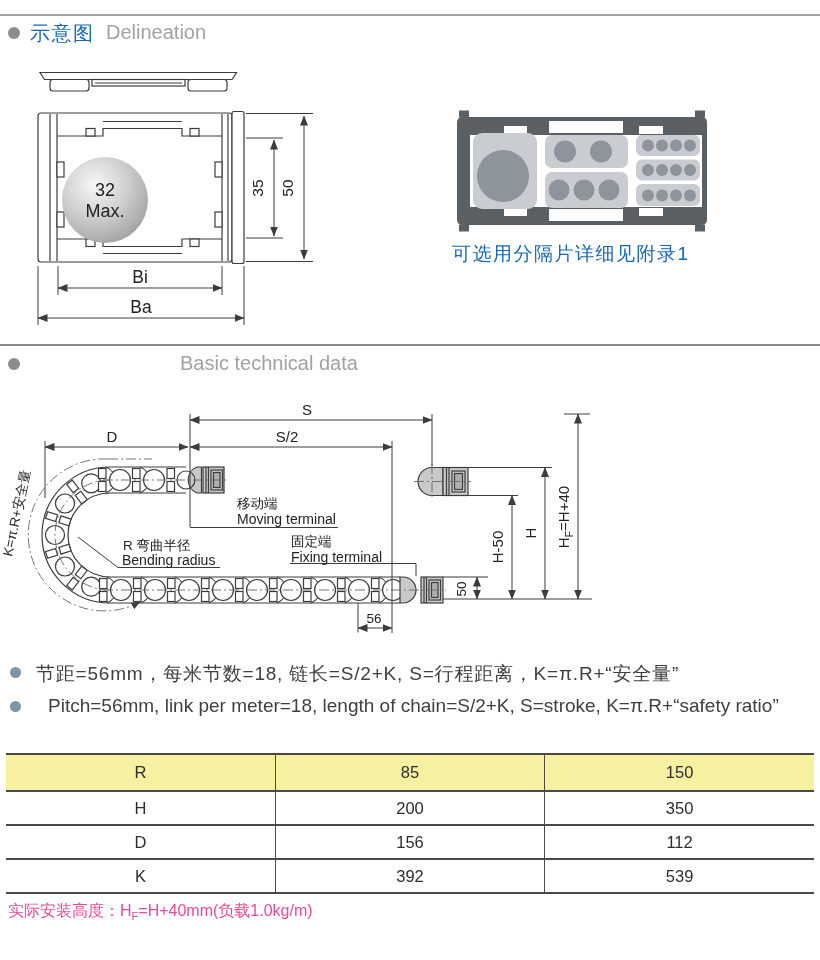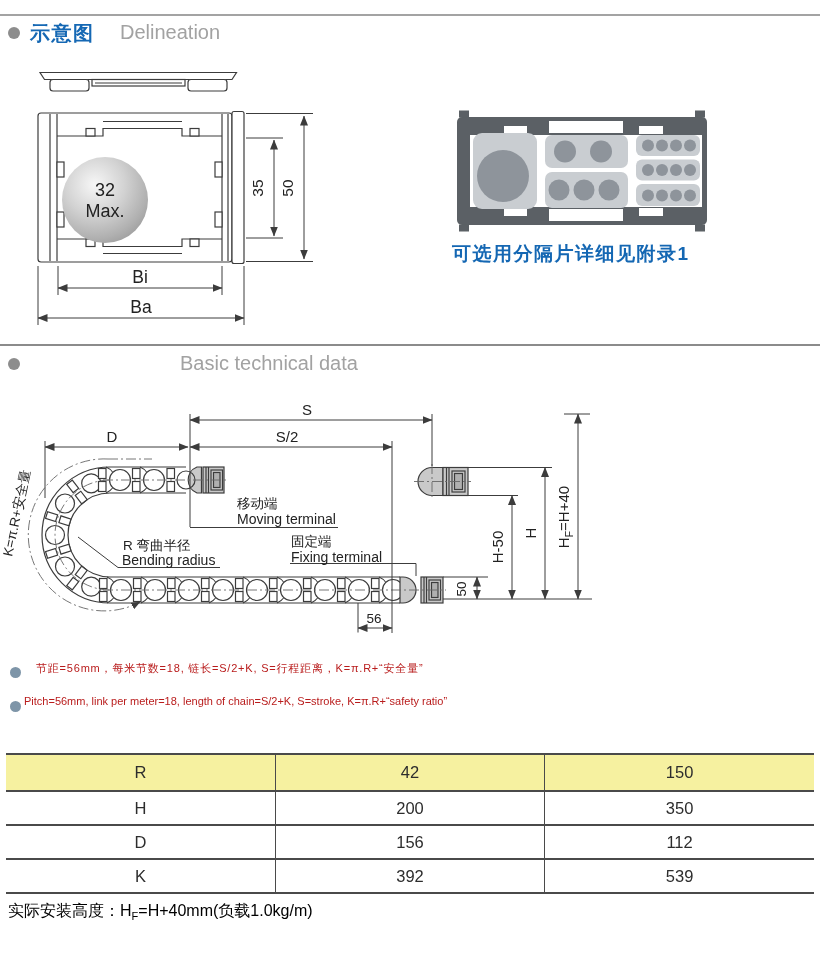--- a/index.html
+++ b/index.html
@@ -1,32 +1,32 @@
 <!DOCTYPE html>
 <html><head>
 <meta charset="utf-8">
 <style>
  html,body{margin:0;padding:0}
  #page{position:relative;width:820px;height:960px;background:#fff;font-family:"Liberation Sans",sans-serif;overflow:hidden}
  .topline{position:absolute;left:0;top:14px;width:820px;height:2px;background:#a3a3a3}
  .divider{position:absolute;left:0;top:344px;width:820px;height:2px;background:#8b8b8b}
  .dot{position:absolute;width:12px;height:12px;border-radius:50%;background:#8d8d8d}
- .hzh{position:absolute;font-size:20px;font-weight:bold;color:#1568b4;letter-spacing:1.5px}
+ .hzh{position:absolute;font-size:20px;font-weight:normal;color:#1568b4;letter-spacing:1.5px}
  .hen{position:absolute;font-size:20px;color:#a2a2a2}
- .cap{position:absolute;font-size:19px;font-weight:bold;color:#1467b3;letter-spacing:1.5px}
+ .cap{position:absolute;font-size:19px;font-weight:normal;color:#1467b3;letter-spacing:1.5px}
  .ndot{position:absolute;width:11px;height:11px;border-radius:50%;background:#7e95a8}
- .note{position:absolute;font-size:11px;color:#b91c1c}
+ .note{position:absolute;font-size:19px;color:#404040}
  .note.zh{letter-spacing:0.8px}
  #spec-table{position:absolute;left:6px;top:753px;width:808px;border-collapse:collapse;table-layout:fixed}
  #spec-table td{text-align:center;vertical-align:middle;font-size:16.5px;color:#2d2d2d;border-top:2px solid #4a4a4a}
  #spec-table td.c0,#spec-table td.c1{border-right:1.6px solid #4a4a4a}
  #spec-table tr.hrow td{height:33px}
  #spec-table tr.drow td{height:30px}
  #spec-table tr.last td{border-bottom:2px solid #4a4a4a}
- .mount{position:absolute;font-size:16px;color:#000000}
+ .mount{position:absolute;font-size:16px;color:#ec4899}
  .mount sub{font-size:11px}
  svg text{font-family:"Liberation Sans",sans-serif;fill:#222}
  .ln{stroke:#3c3c3c;stroke-width:1.2;fill:none}
  .lnw{stroke:#3c3c3c;stroke-width:1.2;fill:#fff}
  .gray{stroke:#3c3c3c;stroke-width:1.2;fill:#c9c9c9}
  .dgray{stroke:#3c3c3c;stroke-width:1.2;fill:#afafaf}
  .dim{stroke:#3c3c3c;stroke-width:1;fill:none}
  .cl{stroke:#666;stroke-width:0.9;fill:none;stroke-dasharray:10 3 2 3}
  .dimt{font-size:15px}
  .dimts{font-size:13.5px}
@@ -34,21 +34,21 @@
  .lblzh{font-size:13.5px}
 </style>
 </head>
 <body>
 
 <div id="page">
   <div class="topline"></div>
 
   <div class="dot" style="left:8px;top:27px"></div>
   <span class="hzh" style="left:30px;top:20px">示意图</span>
-  <span class="hen" style="left:120px;top:21px">Delineation</span>
+  <span class="hen" style="left:106px;top:21px">Delineation</span>
 
   <svg style="position:absolute;left:0;top:55px" width="340" height="275" viewBox="0 55 340 275">
     <defs>
       <radialGradient id="ballg" cx="38%" cy="32%" r="78%">
         <stop offset="0%" stop-color="#f7f7f7"></stop>
           <stop offset="45%" stop-color="#d2d2d2"></stop>
           <stop offset="80%" stop-color="#b0b0b0"></stop>
           <stop offset="100%" stop-color="#999999"></stop>
       </radialGradient>
       <marker id="arr" viewBox="0 0 10 8" refX="9.5" refY="4" markerWidth="10" markerHeight="8" orient="auto-start-reverse">
@@ -278,27 +278,27 @@
       <text x="291" y="562" class="lblt">Fixing terminal</text>
       <text x="123" y="550" class="lblzh">R 弯曲半径</text>
       <text x="122" y="565" class="lblt">Bending radius</text>
       <text transform="translate(12,557) rotate(-78)" class="lblzh">K=π.R+安全量</text>
     </g>
   </svg>
 
   <div class="ndot" style="left:10px;top:667px"></div>
   <span class="note zh" style="left:36px;top:661px">节距=56mm，每米节数=18, 链长=S/2+K, S=行程距离，K=π.R+“安全量”</span>
   <div class="ndot" style="left:10px;top:701px"></div>
-  <span class="note" style="left:24px;top:695px">Pitch=56mm, link per meter=18, length of chain=S/2+K, S=stroke, K=π.R+“safety ratio”</span>
+  <span class="note" style="left:48px;top:695px">Pitch=56mm, link per meter=18, length of chain=S/2+K, S=stroke, K=π.R+“safety ratio”</span>
 
   <table id="spec-table">
     <tbody>
         <tr class="hrow" style="background-color: rgb(246, 241, 160);">
       <td class="c0">R</td>
-      <td class="c1">42</td>
+      <td class="c1">85</td>
       <td class="c2">150</td>
     </tr>
     <tr class="drow">
       <td class="c0">H</td>
       <td class="c1">200</td>
       <td class="c2">350</td>
     </tr>
     <tr class="drow">
       <td class="c0">D</td>
       <td class="c1">156</td>

